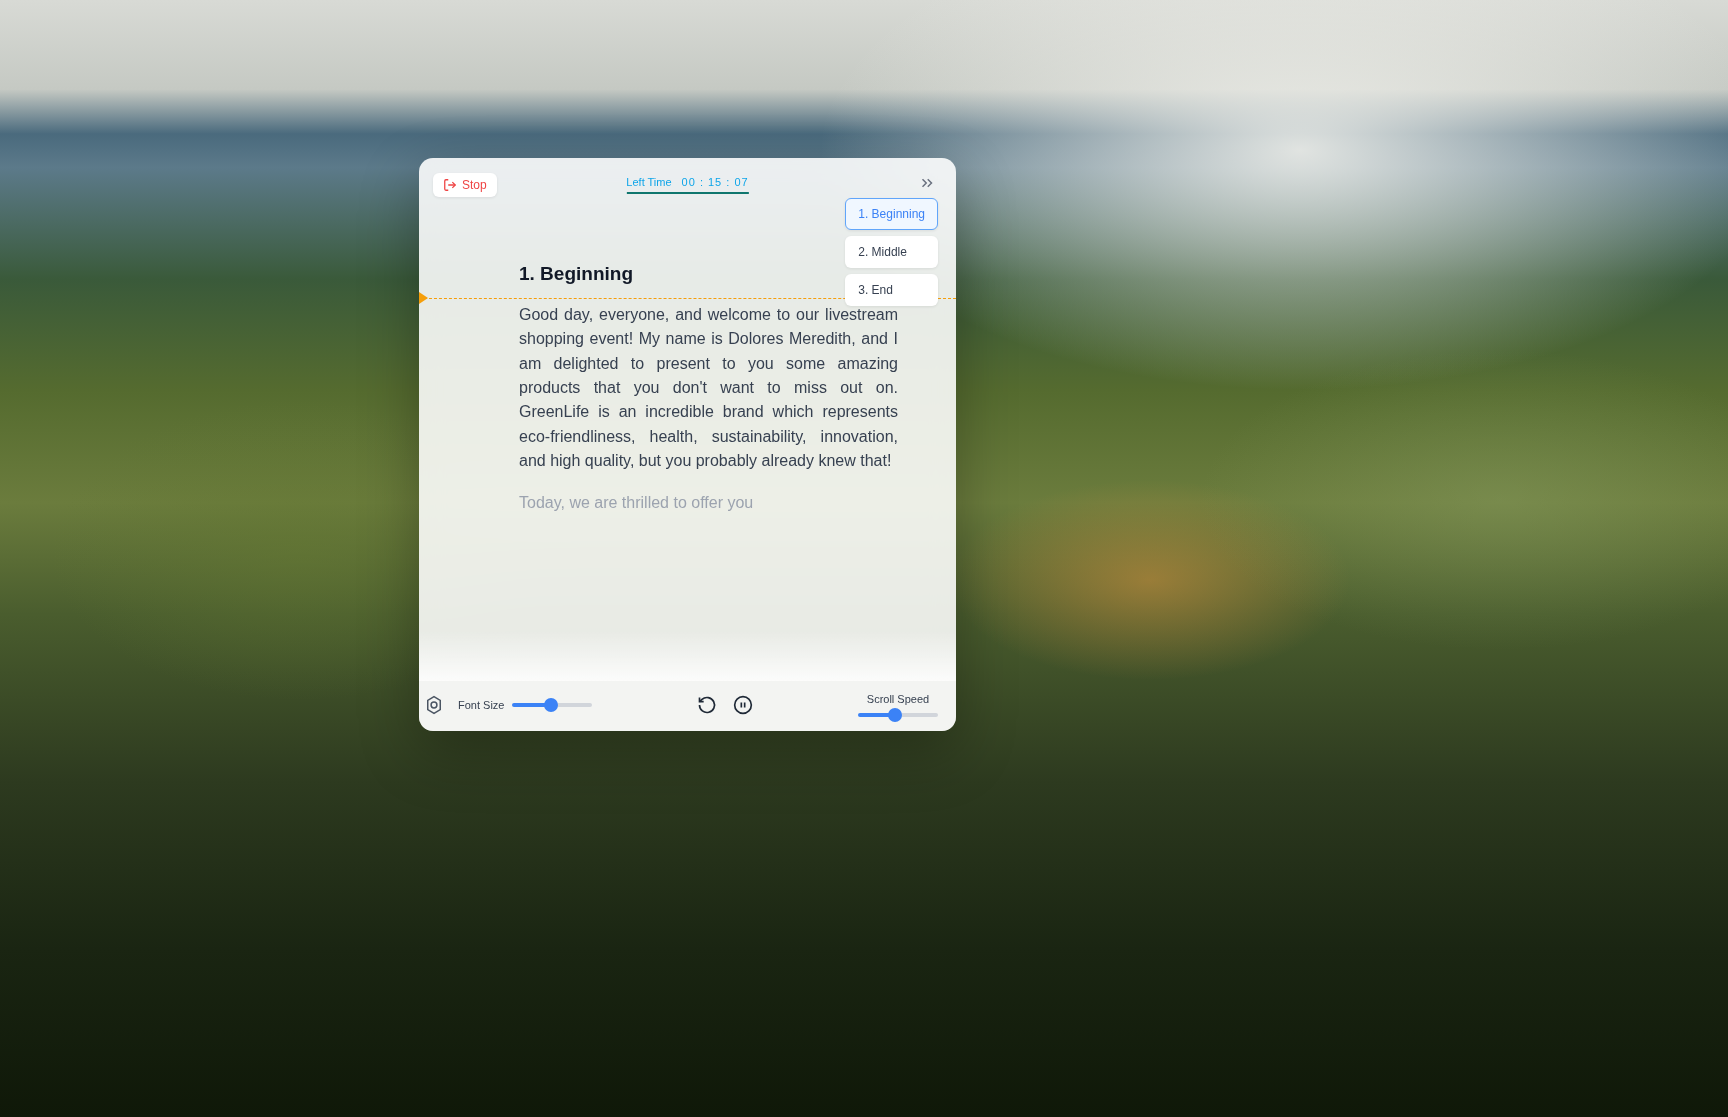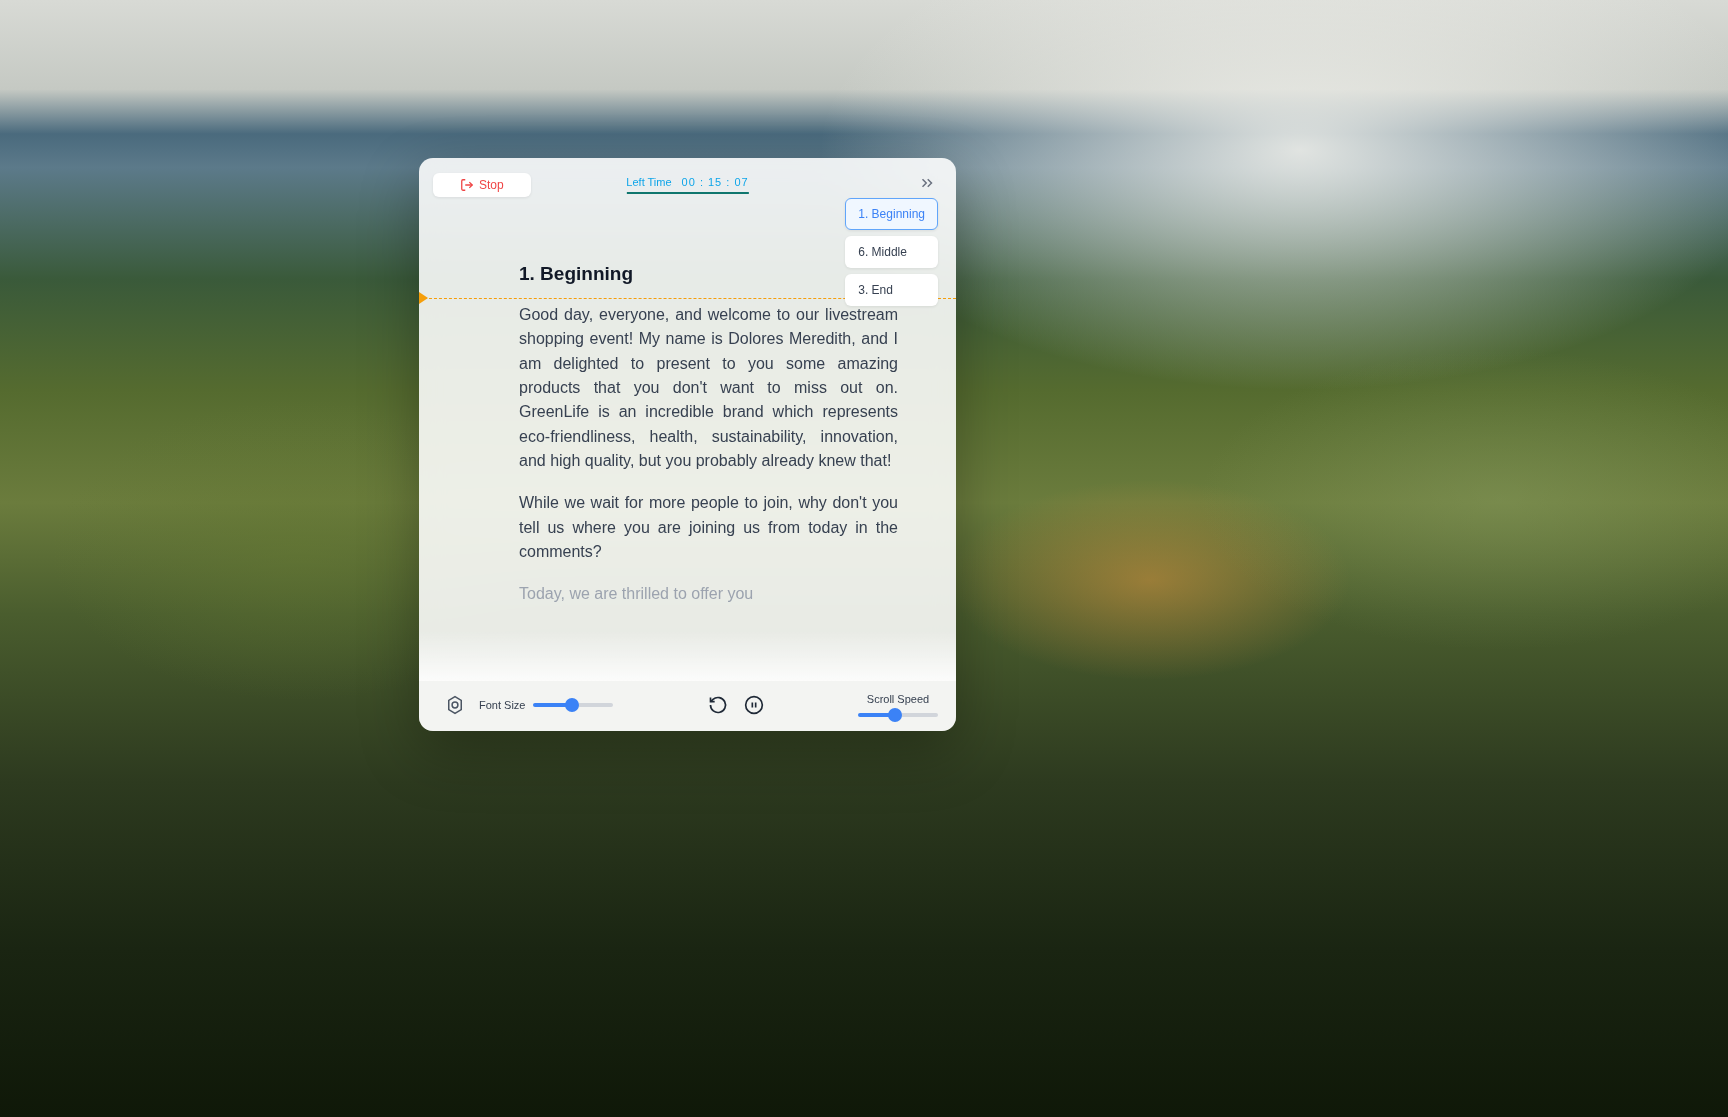--- a/index.html
+++ b/index.html
@@ -66,21 +66,21 @@
       position: relative;
     }
     
     .stop-btn {
       display: inline-flex;
       align-items: center;
       gap: 5px;
       background: #ffffff;
       border: none;
       border-radius: 6px;
-      padding: 5px 27px;
+      padding: 5px 10px;
       color: #ef4444;
       font-size: 12px;
       font-weight: 500;
       cursor: pointer;
       box-shadow: 0 1px 3px rgba(0,0,0,0.08);
     }
     
     .stop-btn svg {
       width: 14px;
       height: 14px;
@@ -208,21 +208,21 @@
       right: 0;
       bottom: 0;
       height: 50px;
       background: linear-gradient(to bottom, transparent, rgba(255,255,255,0.88));
       pointer-events: none;
     }
     
     .panel-footer {
       display: flex;
       align-items: center;
-      padding: 12px 18px 14px 24px;
+      padding: 12px 18px 14px 3px;
       gap: 12px;
       background: rgba(255,255,255,0.5);
     }
     
     .settings-btn {
       background: none;
       border: none;
       cursor: pointer;
       color: #4b5563;
       padding: 2px;
@@ -337,33 +337,32 @@
 
     <button class="expand-btn">
       <svg viewBox="0 0 24 24" fill="none" stroke="currentColor" stroke-width="2">
         <polyline points="13 17 18 12 13 7"></polyline>
         <polyline points="6 17 11 12 6 7"></polyline>
       </svg>
     </button>
 
     <div class="nav-list">
       <button class="nav-item active">1. Beginning</button>
-      <button class="nav-item">6. Middle</button>
+      <button class="nav-item">2. Middle</button>
       <button class="nav-item">3. End</button>
     </div>
   </div>
 
   <div class="content-area">
     <div class="marker-triangle"></div>
     <div class="marker-line"></div>
 
     <div class="script-content">
       <h2 class="script-title">1. Beginning</h2>
       <p class="script-paragraph">Good day, everyone, and welcome to our livestream shopping event! My name is Dolores Meredith, and I am delighted to present to you some amazing products that you don't want to miss out on. GreenLife is an incredible brand which represents eco-friendliness, health, sustainability, innovation, and high quality, but you probably already knew that!</p>
-      <p class="script-paragraph">While we wait for more people to join, why don't you tell us where you are joining us from today in the comments?</p>
       <p class="script-paragraph faded">Today, we are thrilled to offer you</p>
     </div>
 
     <div class="content-fade"></div>
   </div>
 
   <div class="panel-footer">
     <button class="settings-btn">
       <svg viewBox="0 0 24 24" fill="none" stroke="currentColor" stroke-width="1.8">
         <polygon points="12 2 19.5 6.5 19.5 17.5 12 22 4.5 17.5 4.5 6.5"></polygon>

